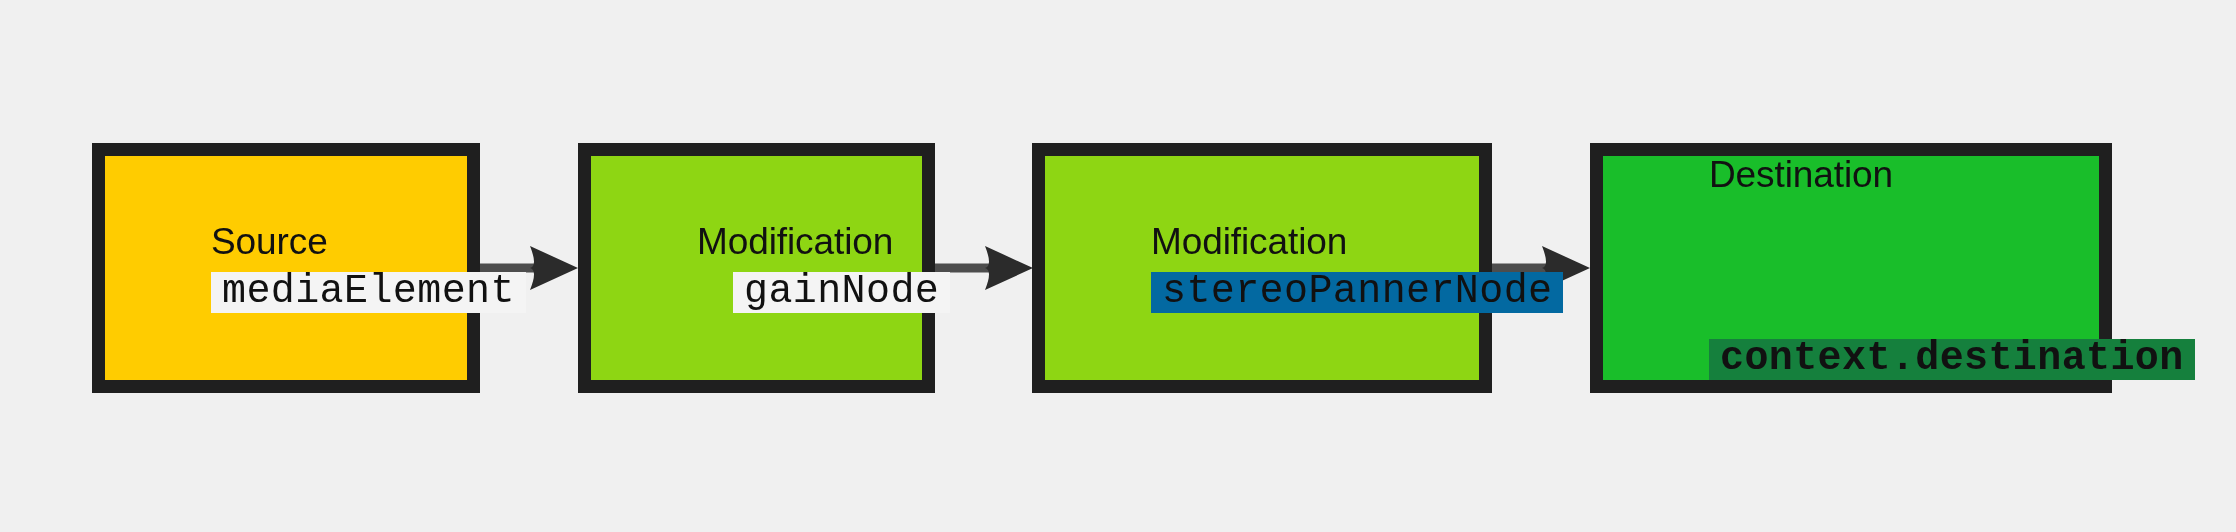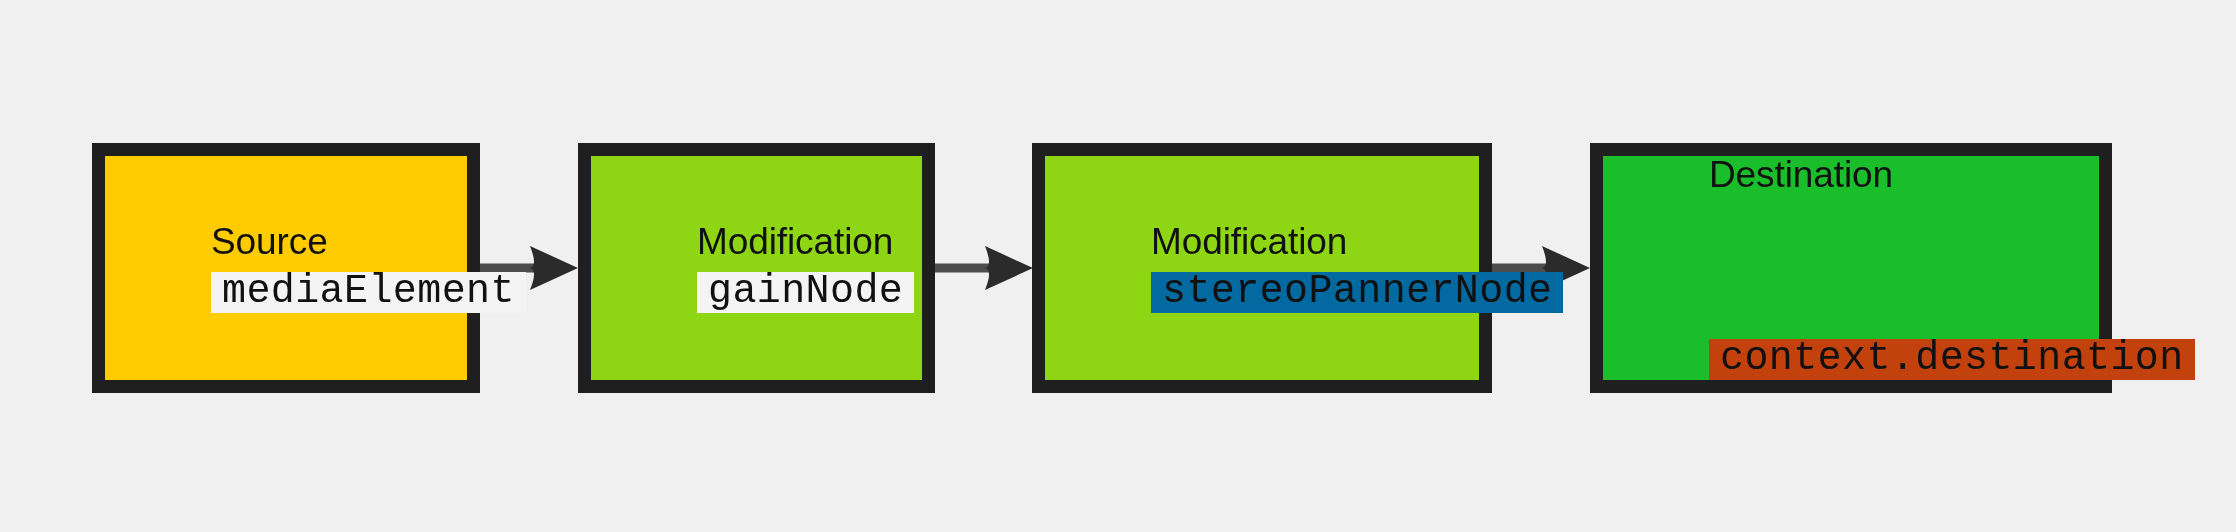--- a/index.html
+++ b/index.html
@@ -86,21 +86,21 @@
 
   <div class="edge" id="edge-source-gain">
     <svg width="106" height="84" viewBox="0 0 106 84" xmlns="http://www.w3.org/2000/svg">
       <line x1="2" y1="42" x2="62" y2="42" stroke="#4d4d4d" stroke-width="9" stroke-linecap="butt"></line>
       <path d="M 102 42 L 54 20 Q 62 40 54 42 Q 62 44 54 64 Z" fill="#2b2b2b"></path>
     </svg>
   </div>
 
   <div class="node" id="node-gain" style="background: rgb(142, 214, 19); border-color: rgb(31, 31, 31);">
     <div class="node-title">Modification</div>
-    <div class="node-code" style="background: rgb(244, 244, 244);">gainNode</div>
+    <div class="node-code" style="background: rgb(244, 244, 244); margin-left: 36px;">gainNode</div>
   </div>
 
   <div class="edge" id="edge-gain-panner">
     <svg width="106" height="84" viewBox="0 0 106 84" xmlns="http://www.w3.org/2000/svg">
       <line x1="2" y1="42" x2="62" y2="42" stroke="#4d4d4d" stroke-width="9" stroke-linecap="butt"></line>
       <path d="M 102 42 L 54 20 Q 62 40 54 42 Q 62 44 54 64 Z" fill="#2b2b2b"></path>
     </svg>
   </div>
 
   <div class="node" id="node-stereo-panner" style="background: rgb(142, 214, 19); border-color: rgb(31, 31, 31);">
@@ -110,16 +110,16 @@
 
   <div class="edge" id="edge-panner-destination">
     <svg width="106" height="84" viewBox="0 0 106 84" xmlns="http://www.w3.org/2000/svg">
       <line x1="2" y1="42" x2="62" y2="42" stroke="#4d4d4d" stroke-width="9" stroke-linecap="butt"></line>
       <path d="M 102 42 L 54 20 Q 62 40 54 42 Q 62 44 54 64 Z" fill="#2b2b2b"></path>
     </svg>
   </div>
 
   <div class="node" id="node-destination" style="background: rgb(25, 190, 42); border-color: rgb(31, 31, 31); justify-content: space-between;">
     <div class="node-title">Destination</div>
-    <div class="node-code" style="background: #c2410c;">context.destination</div>
+    <div class="node-code" style="background: #15803d; font-weight: bold;">context.destination</div>
   </div>
 
 </div>
 
 </body></html>

